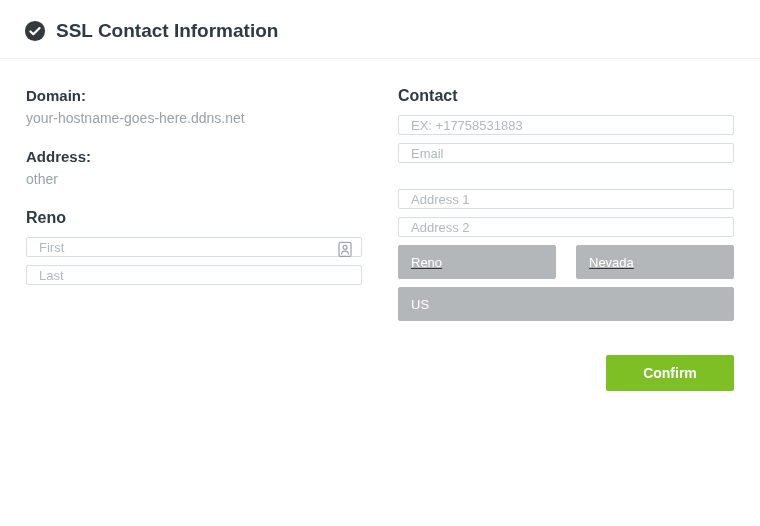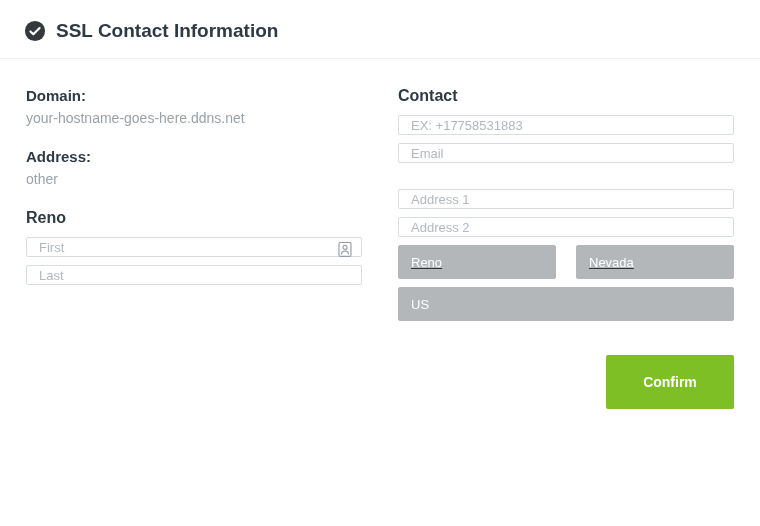--- a/index.html
+++ b/index.html
@@ -102,21 +102,21 @@
     .footer {
       display: flex;
       justify-content: flex-end;
       padding: 26px 26px 0 26px;
     }
     .confirm-btn {
       background: #7fbf26;
       color: #ffffff;
       border: none;
       border-radius: 2px;
-      height: 54px;
+      height: 36px;
       width: 128px;
       font-size: 14px;
       font-weight: 600;
       cursor: pointer;
     }
     .left-name-block { margin-top: 2px; }
     .right-address-block { margin-top: 18px; }
   </style>
 </head>
 <body>

